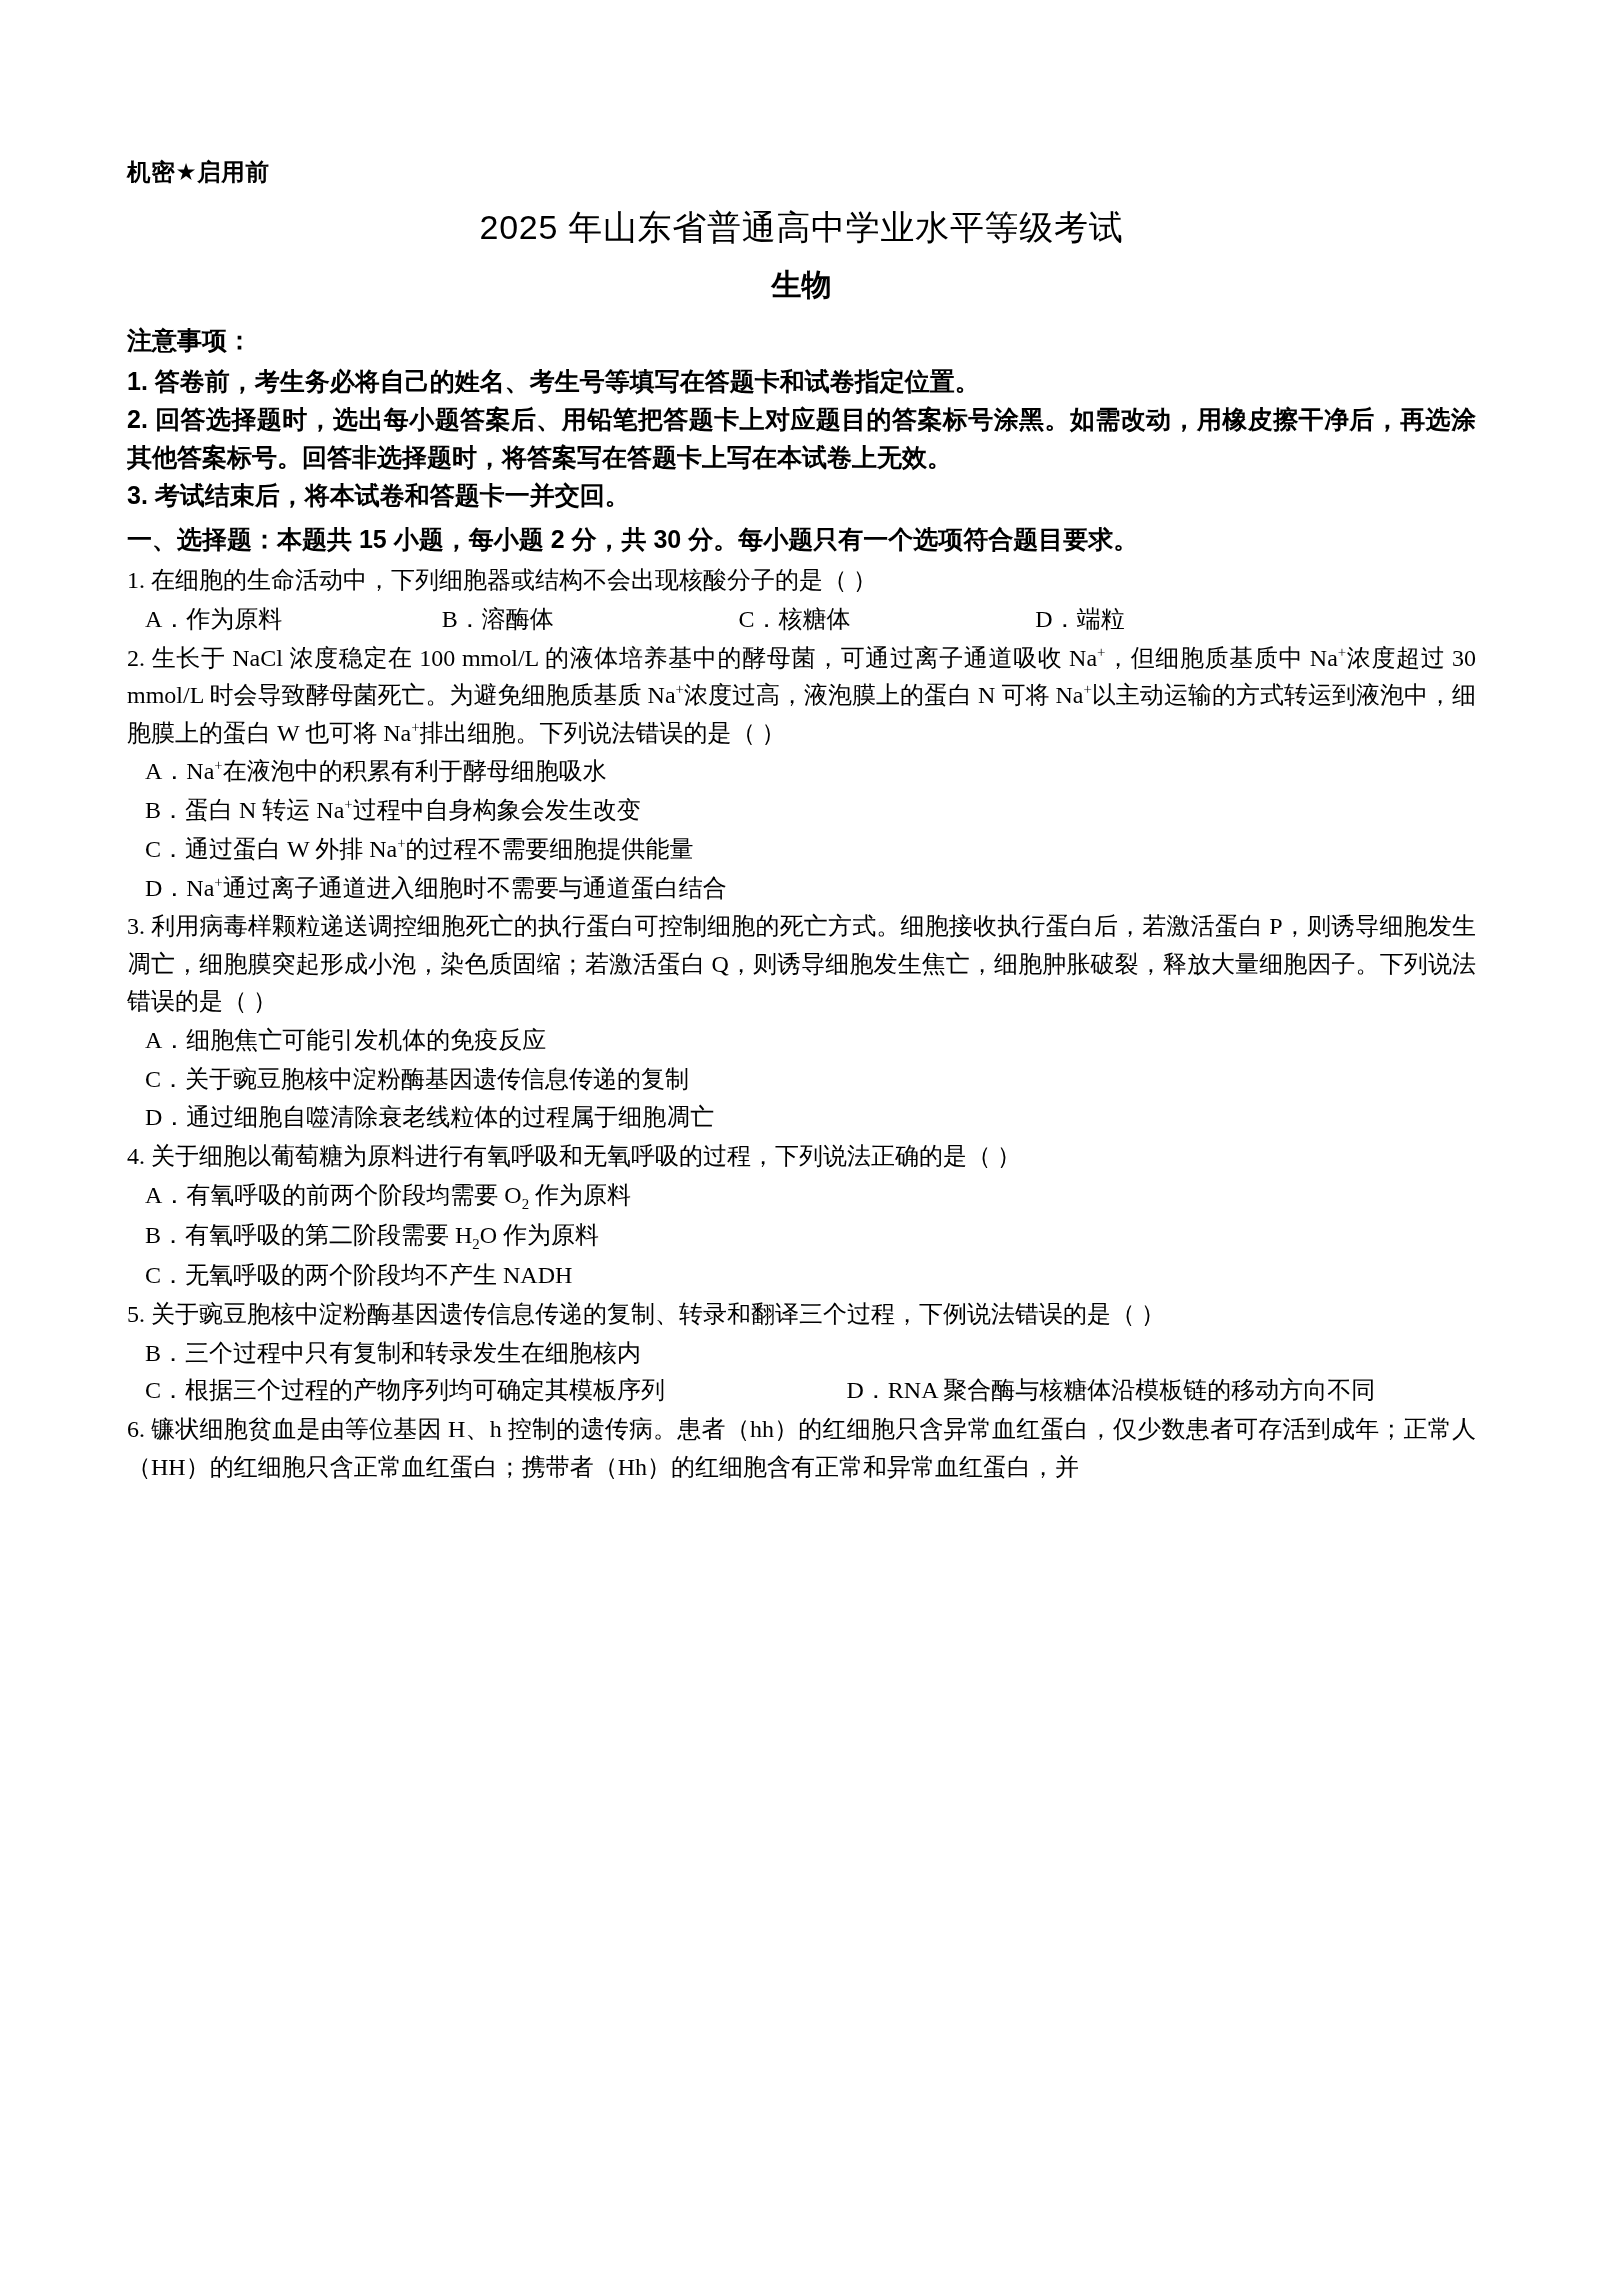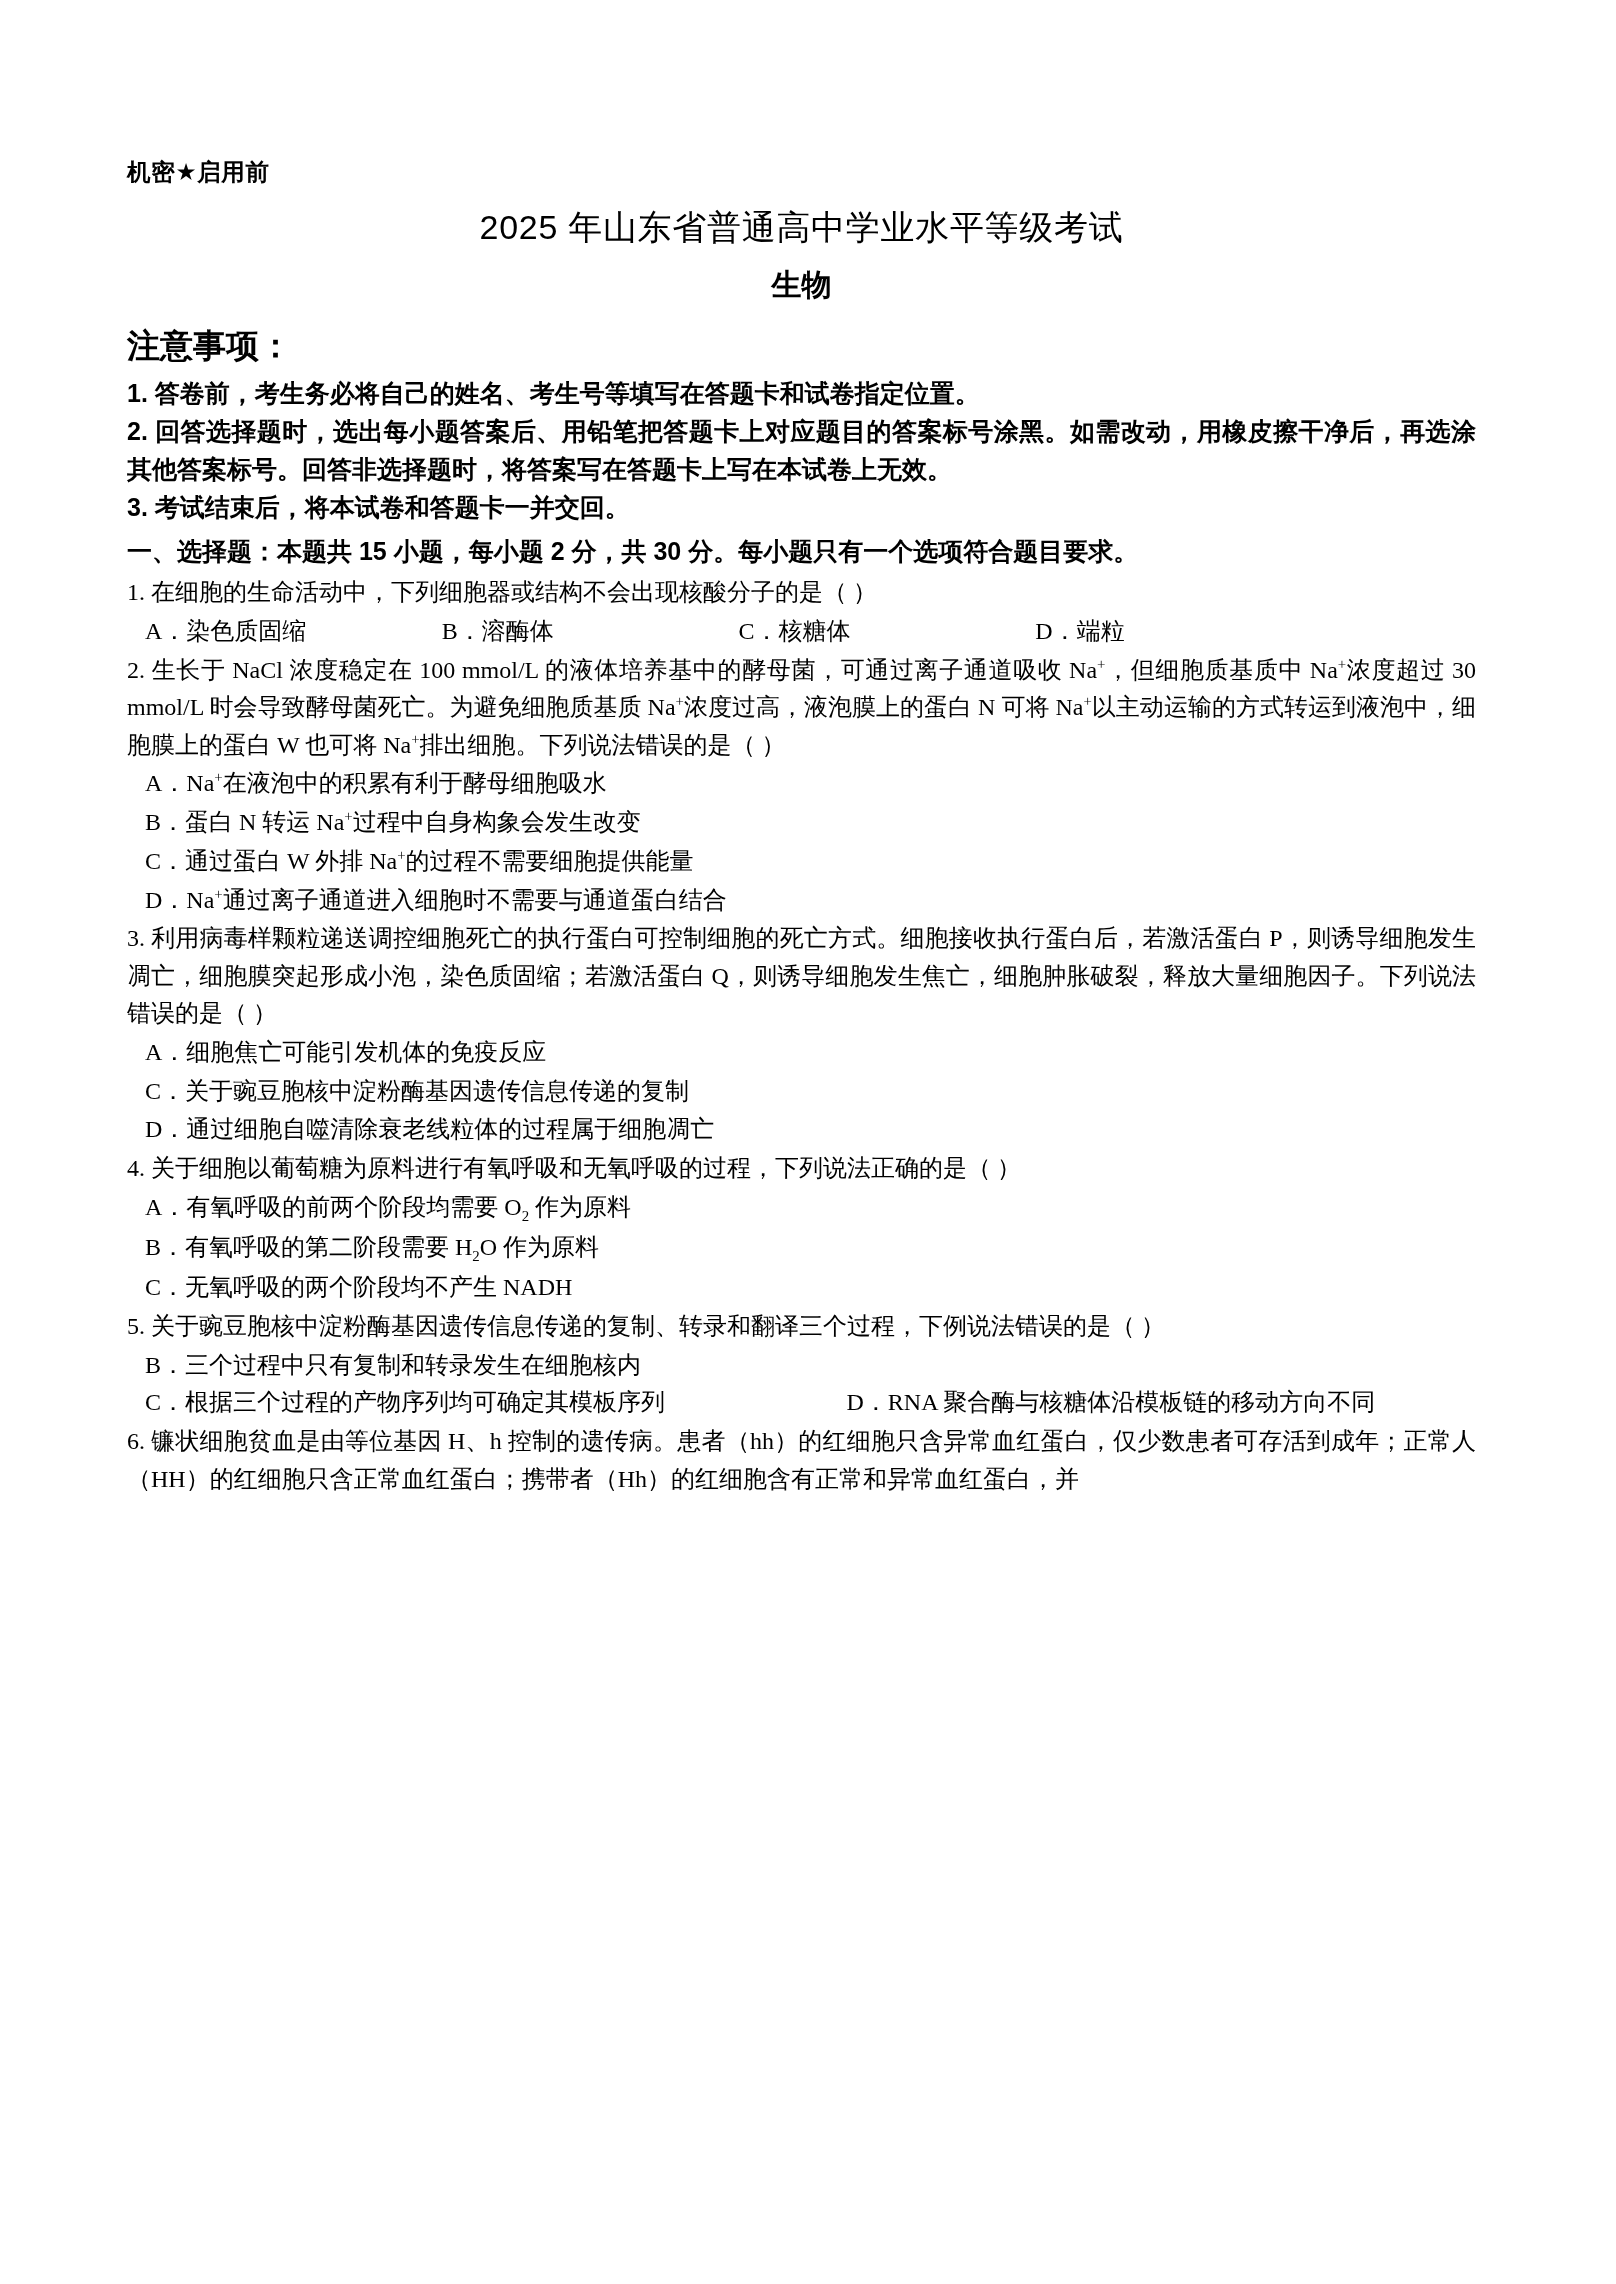--- a/index.html
+++ b/index.html
@@ -39,21 +39,21 @@
   .doc-subject {
     text-align: center;
     font-family: "Liberation Sans", "DejaVu Sans", sans-serif;
     font-weight: bold;
     font-size: 30px;
     margin: 0 0 18px 0;
   }
   .notice-title {
     font-family: "Liberation Sans", "DejaVu Sans", sans-serif;
     font-weight: bold;
-    font-size: 33px;
+    font-size: 25px;
     margin: 0 0 5.2px 0;
   }
   .notice-item {
     font-family: "Liberation Sans", "DejaVu Sans", sans-serif;
     font-weight: bold;
     font-size: 25px;
     line-height: 1.52;
     margin: 0;
     text-align: justify;
     text-justify: inter-ideograph;
@@ -111,21 +111,21 @@
   <div class="notice-item">1.  答卷前，考生务必将自己的姓名、考生号等填写在答题卡和试卷指定位置。</div>
   <div class="notice-item">2.  回答选择题时，选出每小题答案后、用铅笔把答题卡上对应题目的答案标号涂黑。如需改动，用橡皮擦干净后，再选涂其他答案标号。回答非选择题时，将答案写在答题卡上写在本试卷上无效。</div>
   <div class="notice-item">3.  考试结束后，将本试卷和答题卡一并交回。</div>
 
   <div class="section-title">一、选择题：本题共 15 小题，每小题 2 分，共 30 分。每小题只有一个选项符合题目要求。</div>
 
   <div>
     <div class="q-stem">1.  在细胞的生命活动中，下列细胞器或结构不会出现核酸分子的是（    ）</div>
     <div class="q-options">
       <div class="opt-row opt-indent">
-        <span style="width:22%">A．染色质固缩</span>
+        <span style="width:22%">A．作为原料</span>
         <span style="width:22%">B．溶酶体</span>
         <span style="width:22%">C．核糖体</span>
         <span style="width:22%">D．端粒</span>
       </div>
     </div>
   </div>
 
   <div>
     <div class="q-stem">2.  生长于 NaCl 浓度稳定在 100 mmol/L 的液体培养基中的酵母菌，可通过离子通道吸收 Na<sup>+</sup>，但细胞质基质中 Na<sup>+</sup>浓度超过 30 mmol/L 时会导致酵母菌死亡。为避免细胞质基质 Na<sup>+</sup>浓度过高，液泡膜上的蛋白 N 可将 Na<sup>+</sup>以主动运输的方式转运到液泡中，细胞膜上的蛋白 W 也可将 Na<sup>+</sup>排出细胞。下列说法错误的是（    ）</div>
     <div class="q-options">

